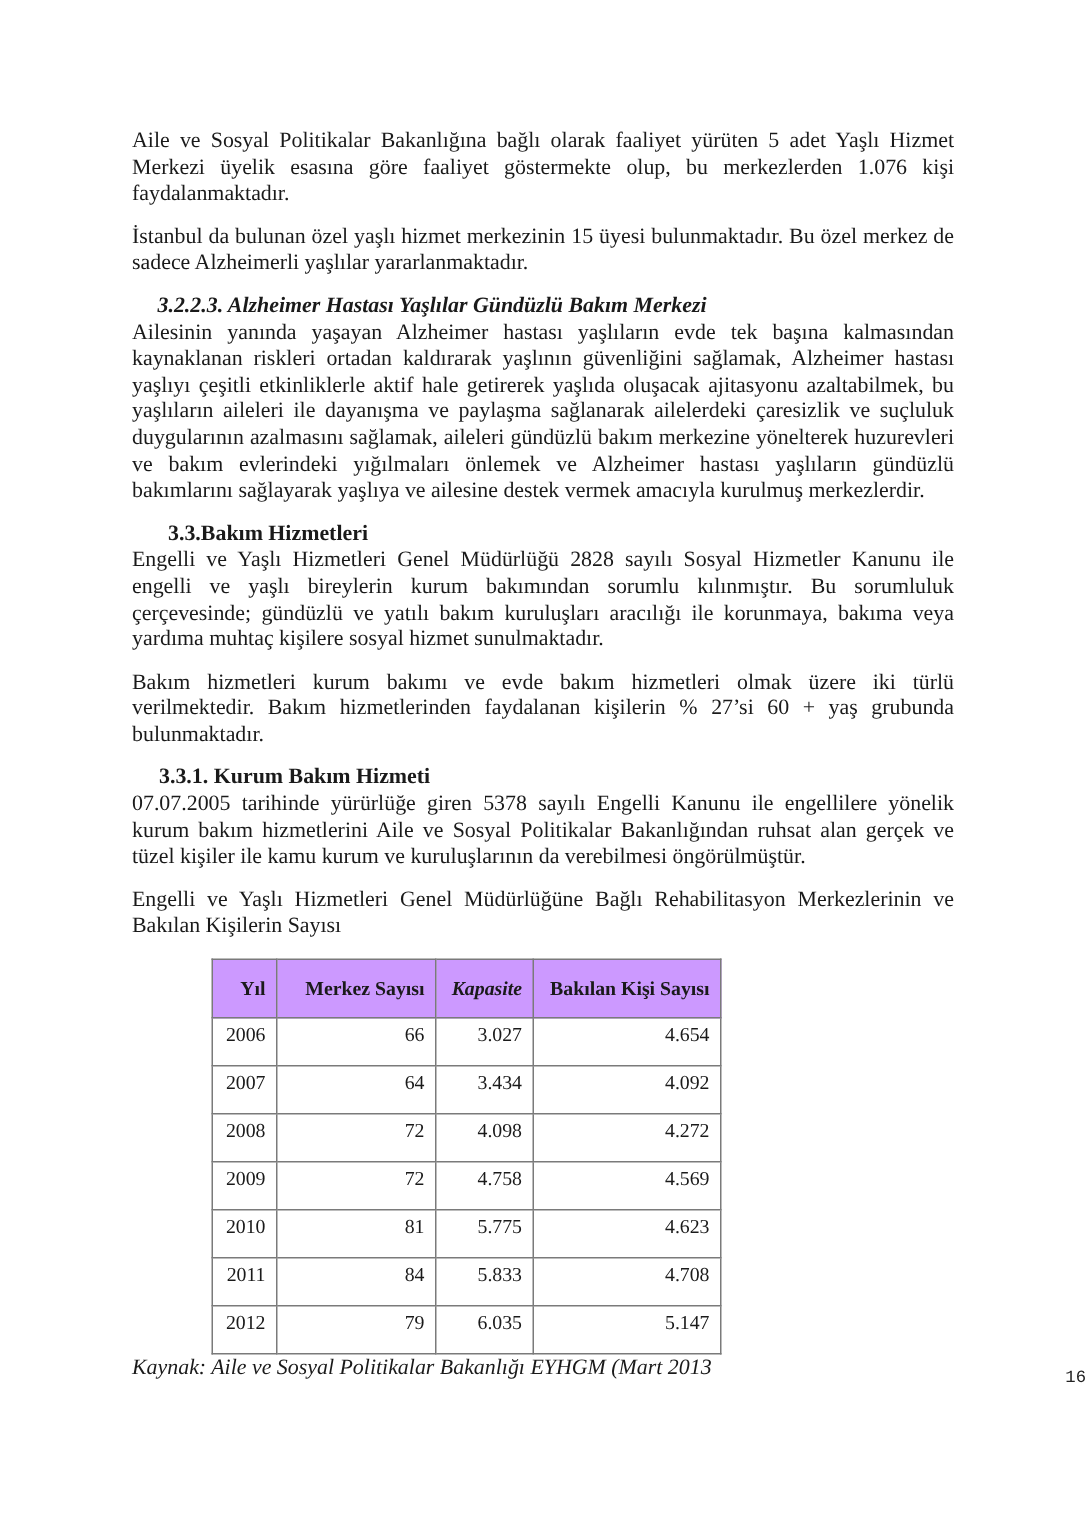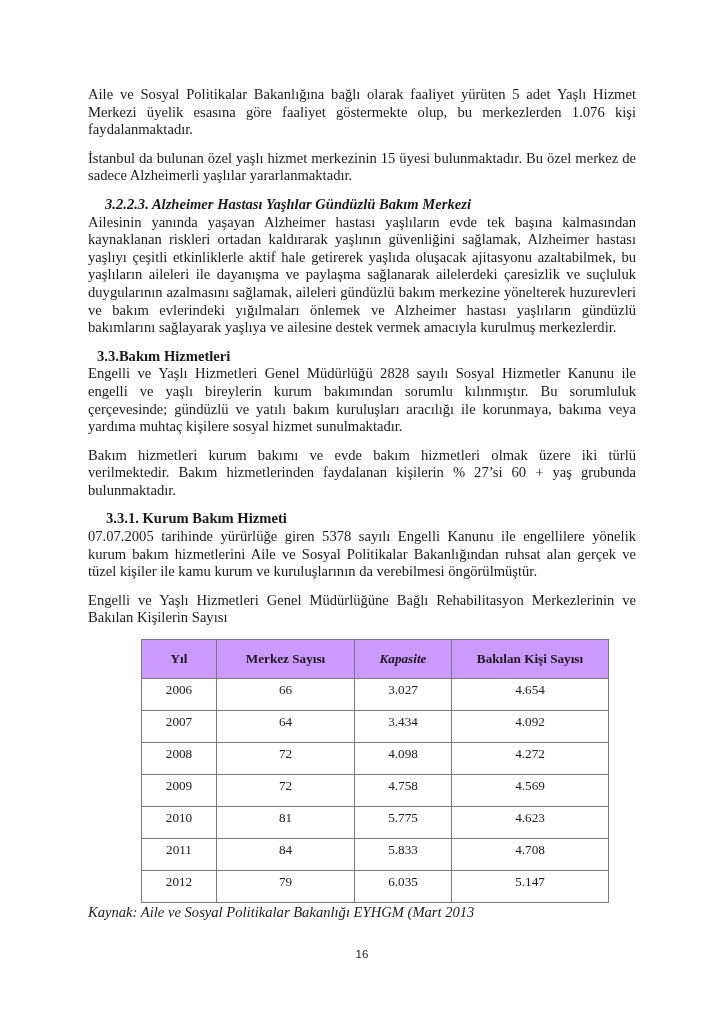--- a/index.html
+++ b/index.html
@@ -30,38 +30,38 @@
     }
     .para { margin-bottom: 11px; }
     .heading-italic {
       font-weight: bold;
       font-style: italic;
       margin-left: 17px;
       margin-top: 1px;
     }
     .heading-bold {
       font-weight: bold;
-      margin-left: 9px;
+      margin-left: 24px;
       margin-top: 2px;
     }
     .heading-bold-2 {
       font-weight: bold;
       margin-left: 18px;
       margin-top: 1px;
     }
     .tbl-title { margin-bottom: 12px; }
     table {
       border-collapse: collapse;
       margin-left: 53px;
       font-size: 13.2px;
     }
     th, td {
       border: 1px solid #7a7a7a;
-      text-align: center;
-      padding: 0 23px;
+      text-align: right;
+      padding: 0 7px;
       vertical-align: top;
     }
     th {
       background: #cc99ff;
       font-weight: bold;
       height: 38px;
       line-height: 38px;
       vertical-align: middle;
       padding-top: 0;
     }
@@ -77,23 +77,23 @@
     .source {
       font-style: italic;
       font-size: 14.6px;
       margin-top: 1px;
       margin-left: 0;
     }
     .page-number {
       position: absolute;
       left: 0;
       width: 724px;
-      top: 948px;
-      text-align: center;
-      font-family: Liberation Sans, sans-serif;
+      top: 912px;
+      text-align: right;
+      font-family: Liberation Mono, monospace;
       font-size: 11.5px;
       color: #222;
     }
   </style>
 </head>
 <body>
 
 <div class="page">
   <p class="para">Aile ve Sosyal Politikalar Bakanlığına bağlı olarak faaliyet yürüten 5 adet Yaşlı Hizmet Merkezi üyelik esasına göre faaliyet göstermekte olup, bu merkezlerden 1.076 kişi faydalanmaktadır.</p>
   <p class="para">İstanbul da bulunan özel yaşlı hizmet merkezinin 15 üyesi bulunmaktadır. Bu özel merkez de sadece Alzheimerli yaşlılar yararlanmaktadır.</p>

